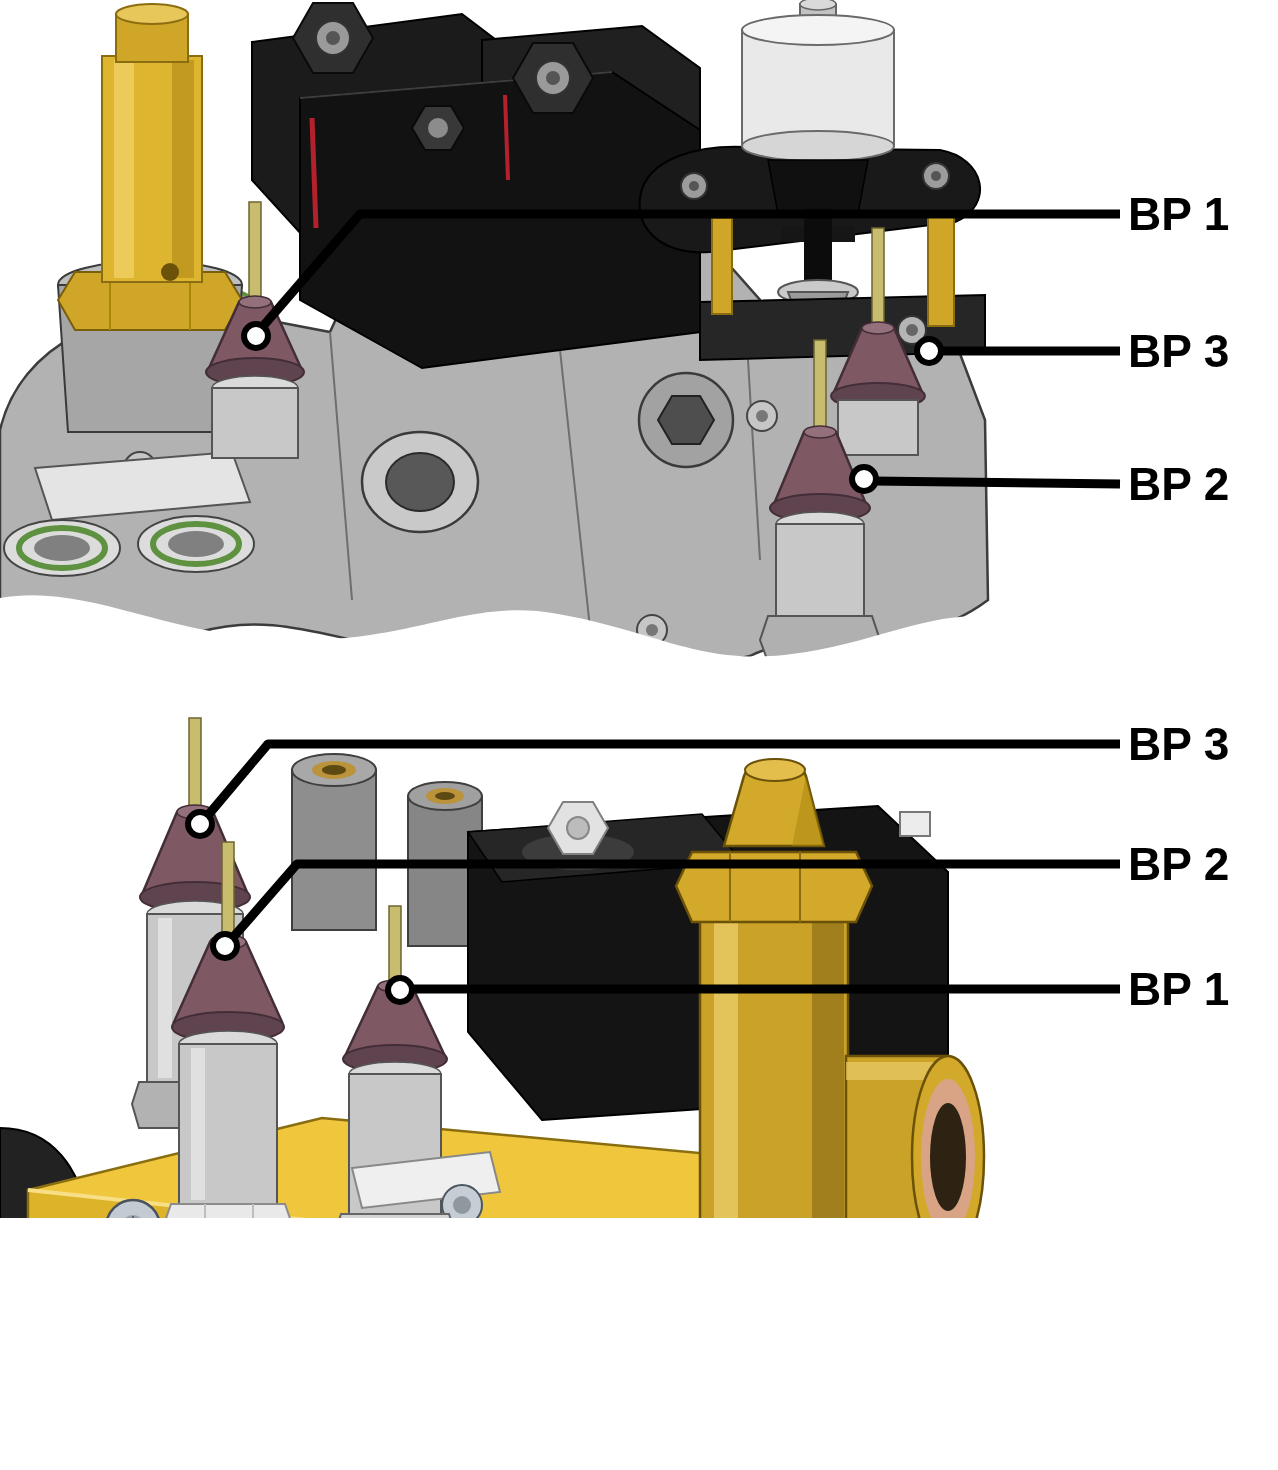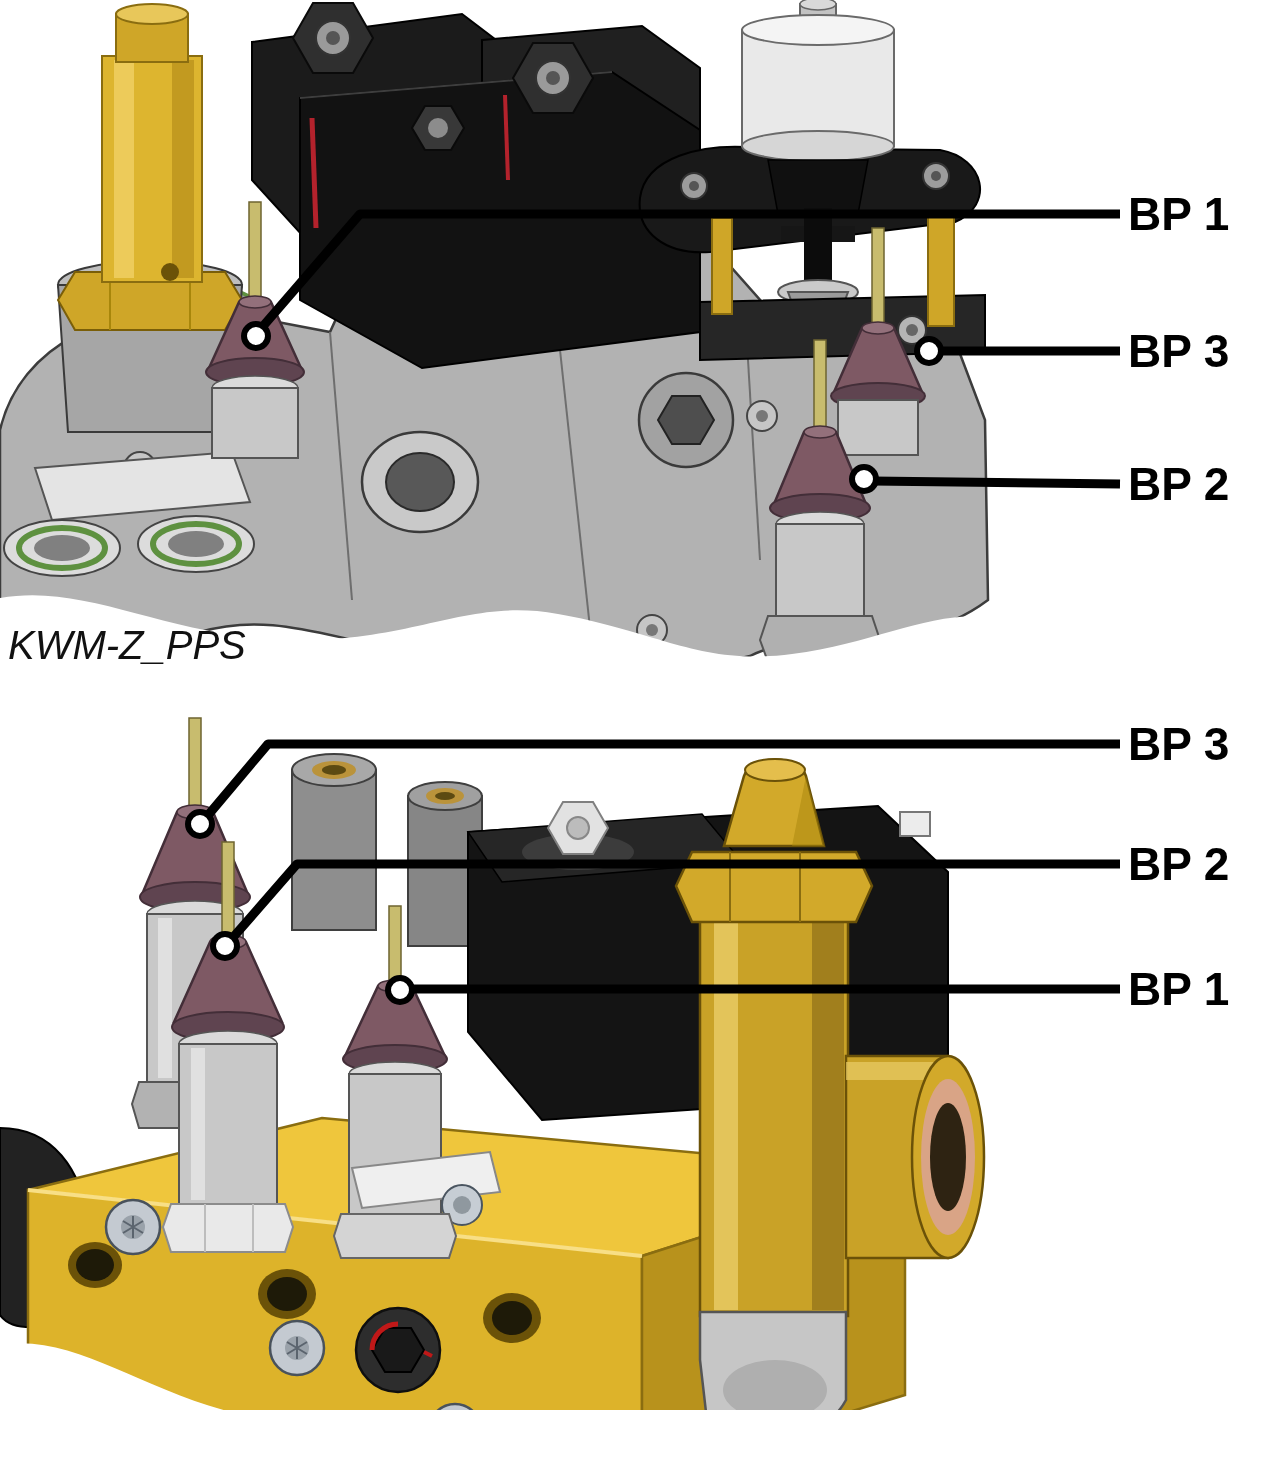--- a/index.html
+++ b/index.html
@@ -1,17 +1,17 @@
 <!DOCTYPE html>
 <html><head>
 <meta charset="utf-8">
 <style>
   html,body { margin:0; padding:0; background:#fff; }
   .stage {
-    position:relative; width:1278px; height:1410px;
+    position:relative; width:1278px; height:1218px;
     background:#fff; overflow:hidden;
     font-family:"Liberation Sans", sans-serif;
   }
   svg.fig, svg.overlay { position:absolute; }
   svg.overlay { left:0; top:0; pointer-events:none; }
   .bp-label {
     position:absolute; left:1128px;
     font-size:46px; font-weight:bold; line-height:52px;
     color:#000; white-space:nowrap;
   }
@@ -301,15 +301,14 @@
     </g>
   </svg>
 
   <div class="bp-label" style="top:188px">BP 1</div>
   <div class="bp-label" style="top:325px">BP 3</div>
   <div class="bp-label" style="top:458px">BP 2</div>
   <div class="bp-label" style="top:718px">BP 3</div>
   <div class="bp-label" style="top:838px">BP 2</div>
   <div class="bp-label" style="top:963px">BP 1</div>
 
-  <div class="caption" style="top:622px">KWM-Z_PPS</div>
 
 </div>
 
 </body></html>

